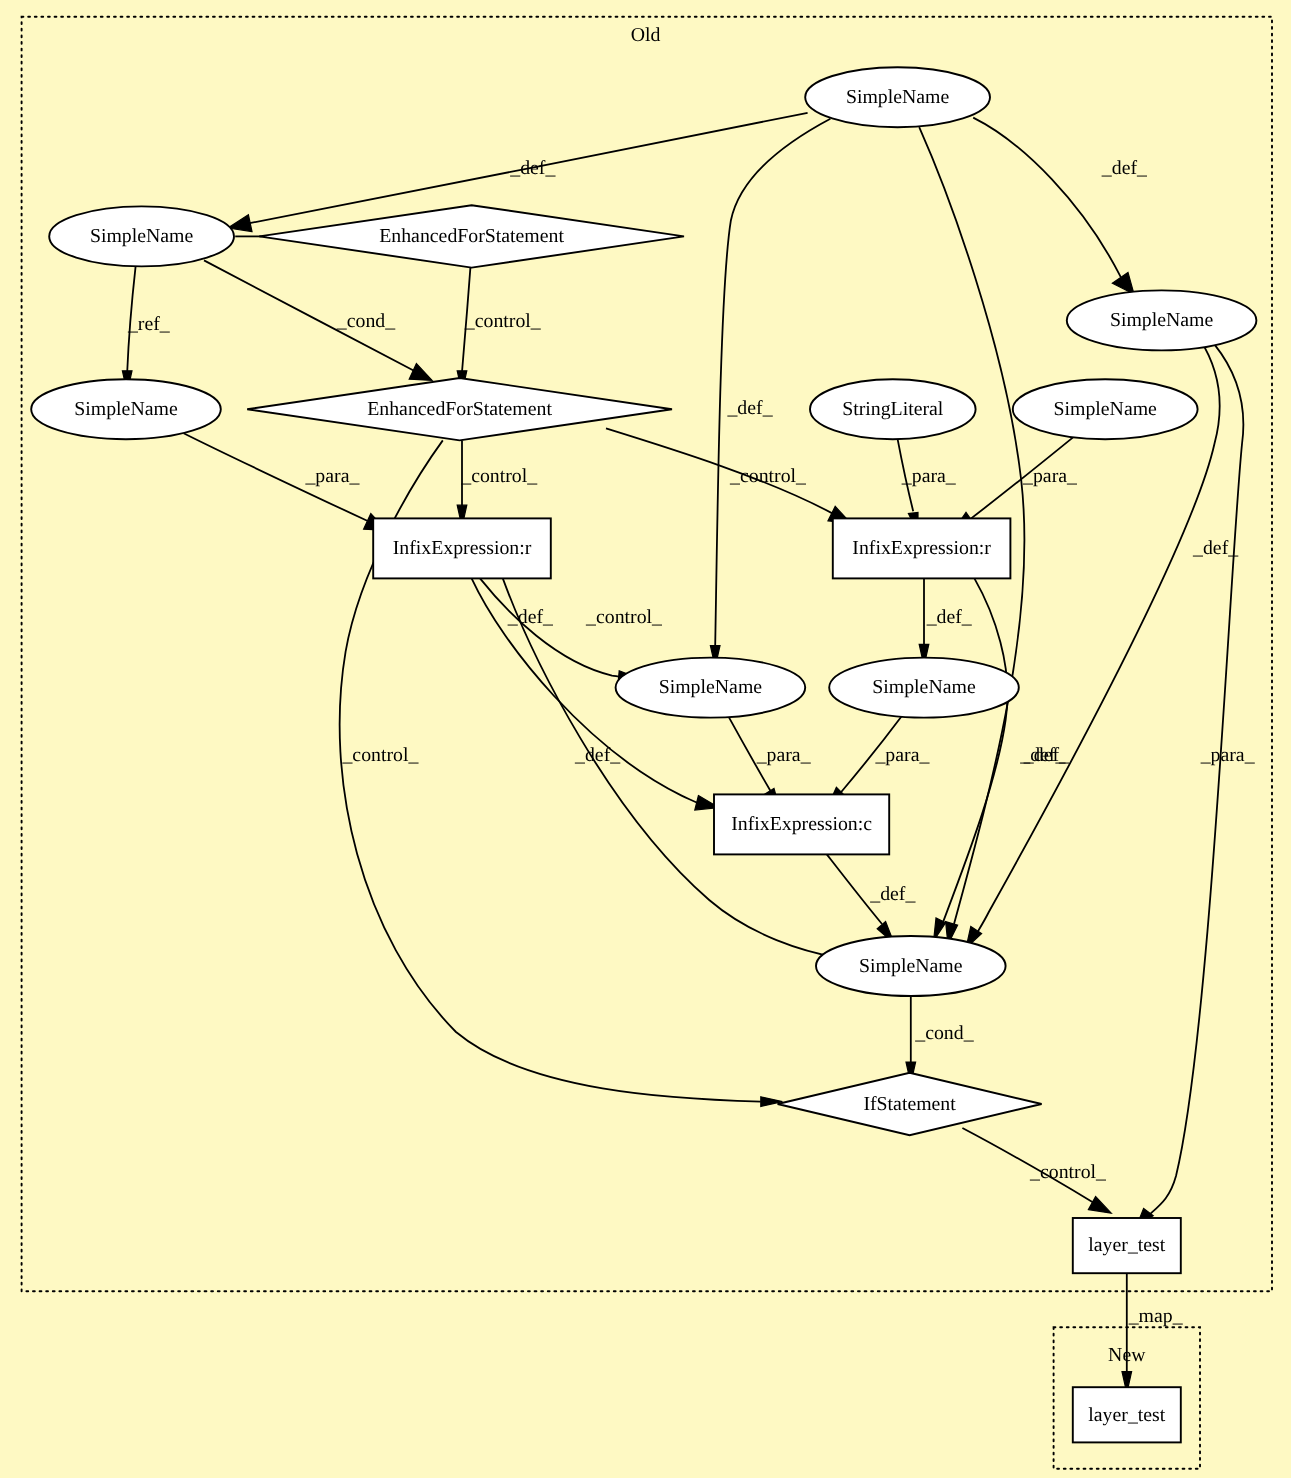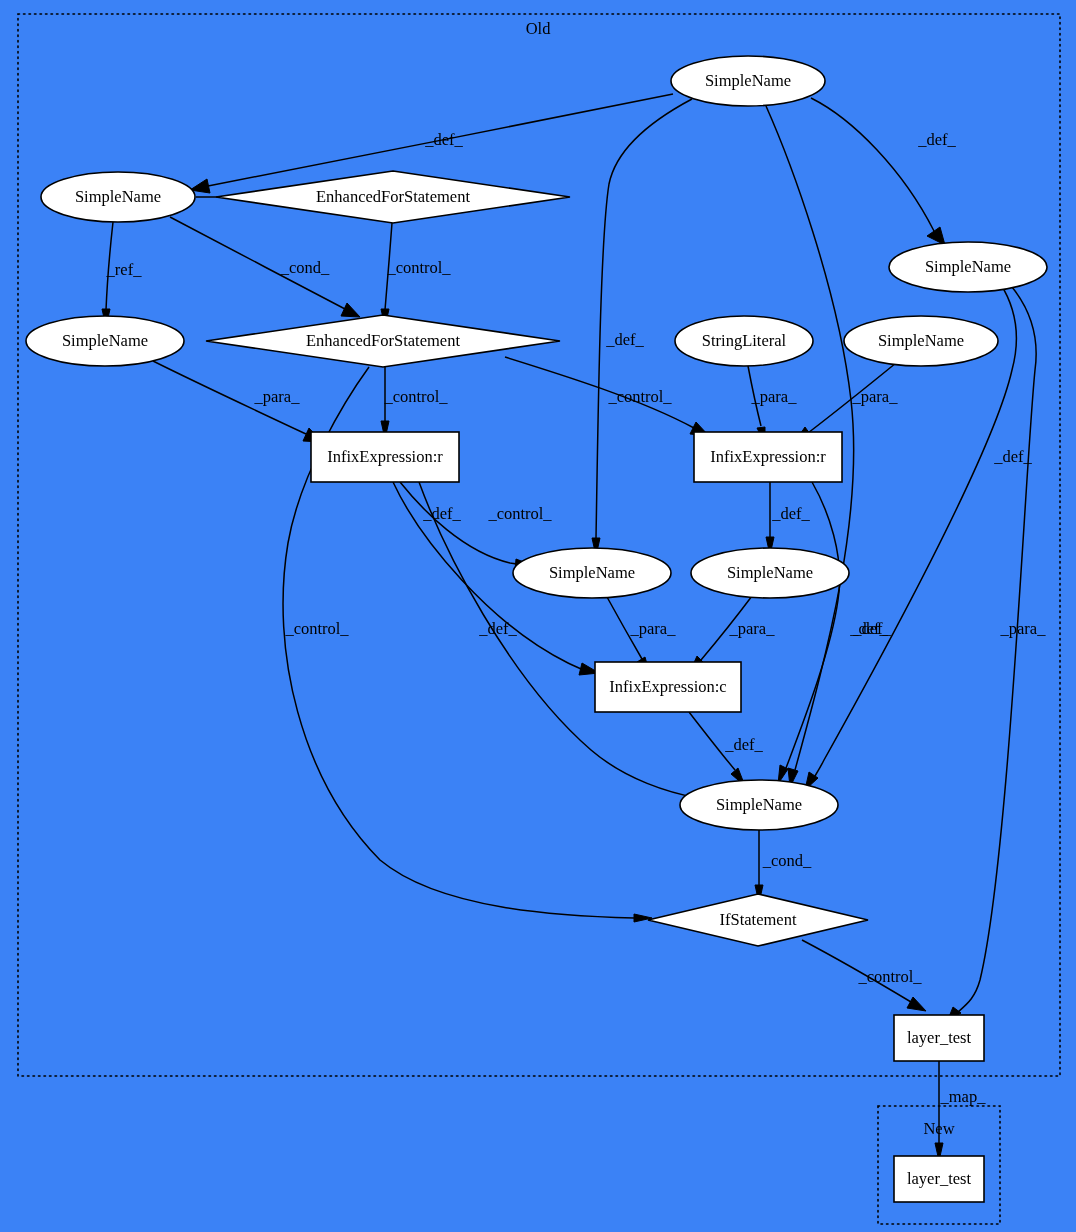--- a/index.html
+++ b/index.html
@@ -7,21 +7,21 @@
     padding: 0;
     background: #ffffff;
   }
   body {
     font-family: "Liberation Serif", "DejaVu Serif", serif;
   }
   #canvas-wrap {
     position: relative;
     width: 1076px;
     height: 1232px;
-    background: #3b82f6;
+    background: #fef9c3;
     overflow: hidden;
   }
   svg#graph {
     display: block;
     width: 1076px;
     height: 1232px;
   }
   .node-shape {
     fill: #ffffff;
     stroke: #000000;

